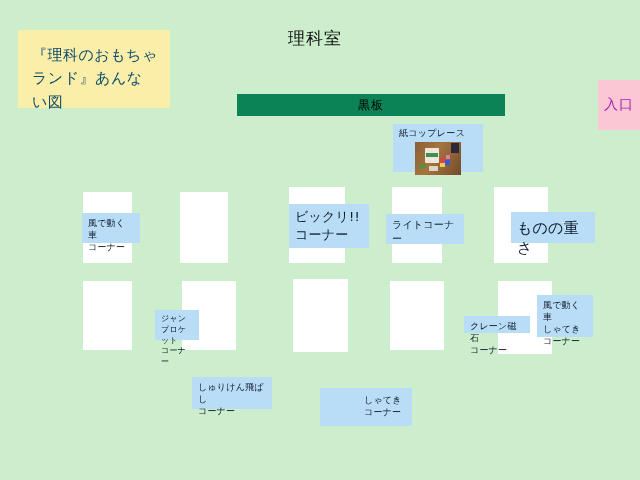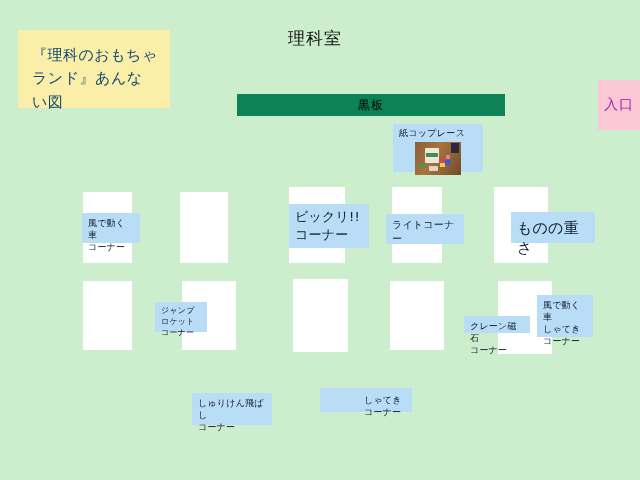--- a/index.html
+++ b/index.html
@@ -160,28 +160,28 @@
   <div class="abs corner-label cl-sm" style="left:82px; top:213px; width:58px; height:30px;">風で動く車
 コーナー</div>
 
   <div class="abs corner-label cl-lg" style="left:289px; top:204px; width:80px; height:44px;">ビックリ!!
 コーナー</div>
 
   <div class="abs corner-label cl-md" style="left:386px; top:214px; width:78px; height:30px;">ライトコーナー</div>
 
   <div class="abs corner-label cl-xl" style="left:511px; top:212px; width:84px; height:31px; padding-top:6px;">ものの重さ</div>
 
-  <div class="abs corner-label cl-xs" style="left:155px; top:302px; width:52px; height:30px;">ジャンプロケット
+  <div class="abs corner-label cl-xs" style="left:155px; top:310px; width:44px; height:30px;">ジャンプロケット
 コーナー</div>
 
   <div class="abs corner-label cl-sm" style="left:464px; top:316px; width:66px; height:17px;">クレーン磁石
 コーナー</div>
 
   <div class="abs corner-label cl-sm" style="left:537px; top:295px; width:56px; height:42px;">風で動く車
 しゃてき
 コーナー</div>
 
-  <div class="abs corner-label cl-sm" style="left:192px; top:377px; width:80px; height:32px;margin-top:16px;">しゅりけん飛ばし
+  <div class="abs corner-label cl-sm" style="left:192px; top:377px; width:80px; height:32px;">しゅりけん飛ばし
 コーナー</div>
 
-  <div class="abs corner-label cl-sm" style="left:320px; top:388px; width:92px; height:24px; padding-top:6px;padding-left:44px;">しゃてきコーナー</div>
+  <div class="abs corner-label cl-sm" style="left:320px; top:388px; width:92px; height:38px; padding-top:6px;padding-left:44px;">しゃてきコーナー</div>
 
 </div>
 
 </body></html>

